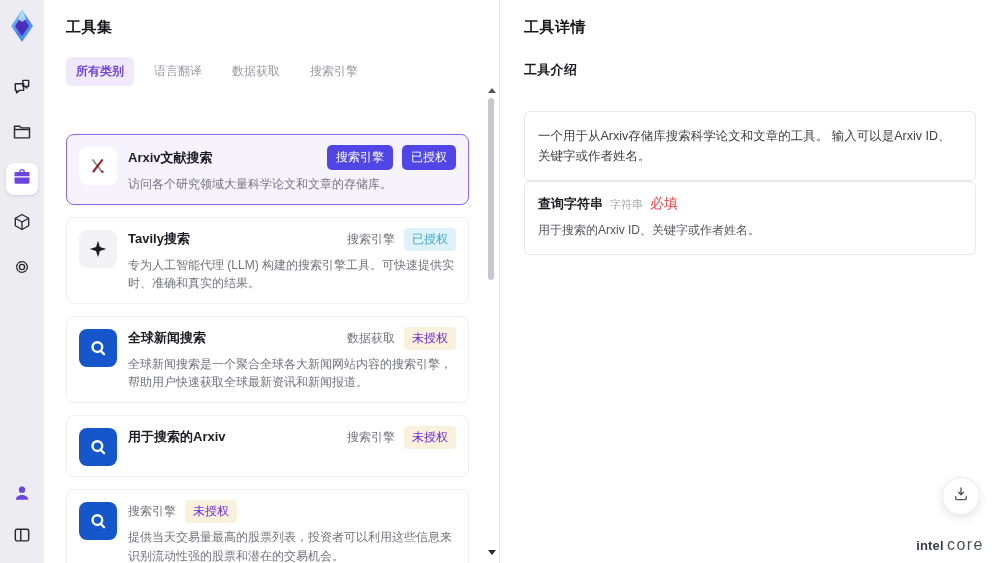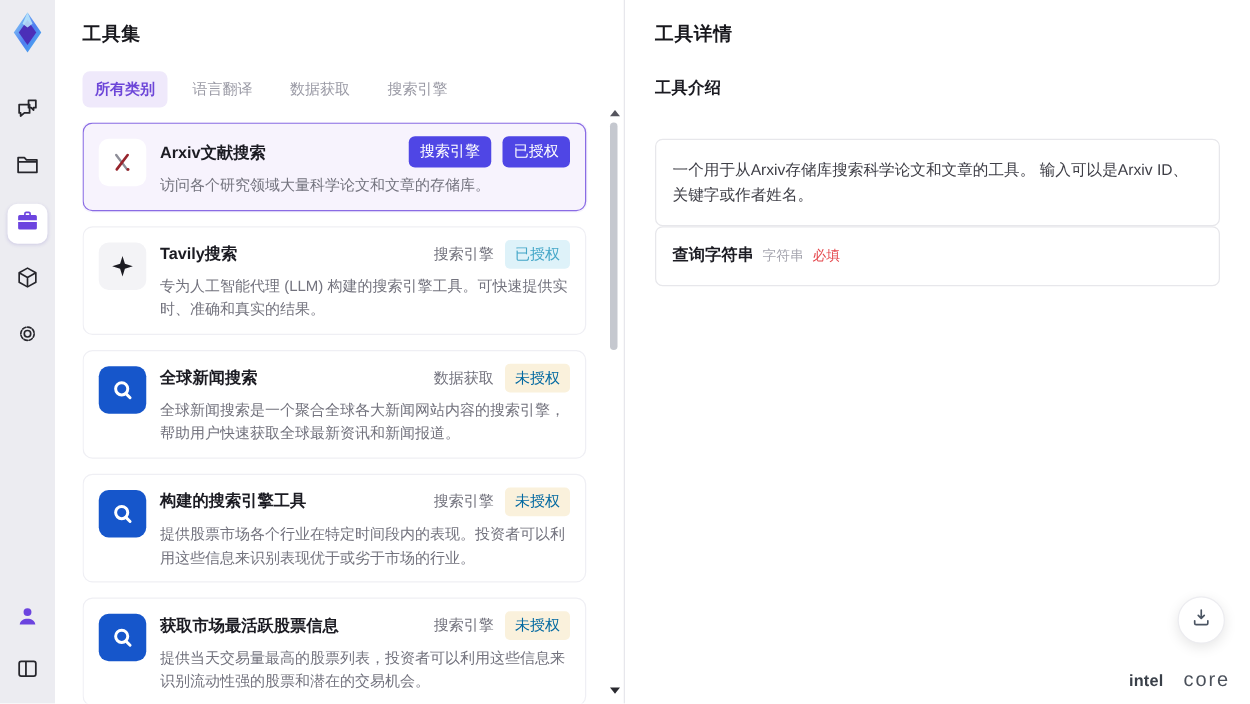--- a/index.html
+++ b/index.html
@@ -35,39 +35,39 @@
     border:none; background:transparent; font-size:12px; color:#9A9AA5; padding:6px 10px;
     border-radius:6px; cursor:pointer; font-family:inherit;
   }
   .tab.active { background:#EFE9FB; color:#6D46D8; font-weight:bold; }
 
   .tool-list { margin-top:12px; flex:1; overflow:hidden; padding-right:12px; }
   .tool-card {
     border:1px solid #EFEFF4; border-radius:8px; background:#fff; padding:10px 12px;
     margin-bottom:12px; display:flex; gap:11px; cursor:pointer; align-items:flex-start;
   }
-  .tool-card.selected { background:#F7F3FD; border:1.5px solid #8A6CE4; box-shadow:0 0 0 1px rgba(138,108,228,.08); }
+  .tool-card.selected { background:#F7F3FD; border:1.5px solid #8A6CE4; box-shadow:0 0 0 1px rgba(138,108,228,.08);margin-top:36px; }
   .tool-icon {
     width:38px; height:38px; border-radius:8px; flex-shrink:0;
     display:flex; align-items:center; justify-content:center; margin-top:2px;
   }
   .tool-icon.plain { background:#FFFFFF; }
   .tool-icon.gray { background:#F3F3F6; }
   .tool-icon.blue { background:#1656CB; }
   .tool-body { flex:1; min-width:0; }
   .tool-head { display:flex; justify-content:space-between; align-items:center; gap:8px; }
   .tool-title { font-size:13px; font-weight:bold; color:#1B1B22; }
   .tool-meta { display:flex; gap:9px; align-items:center; flex-shrink:0; }
   .badge-solid {
     background:#4F46E5; color:#fff; font-size:12px; padding:4px 9px; border-radius:5px; white-space:nowrap;
   }
   .cat-text { font-size:12px; color:#73737E; white-space:nowrap; }
   .pill { font-size:12px; padding:3px 8px; border-radius:4px; white-space:nowrap; }
   .pill.auth { background:#DEF2F9; color:#45A7C8; }
-  .pill.unauth { background:#FAF1DC; color:#0369a1; }
+  .pill.unauth { background:#FAF1DC; color:#6d28d9; }
   .tool-desc { font-size:12px; color:#73737E; line-height:1.55; margin-top:5px; }
 
   
   .scrollbar { position:absolute; right:3px; top:88px; bottom:8px; width:10px; }
   .sb-arrow { position:absolute; left:2px; width:0; height:0; border-left:4px solid transparent; border-right:4px solid transparent; cursor:pointer; }
   .sb-arrow.up { top:0; border-bottom:5px solid #55555E; }
   .sb-arrow.down { bottom:0; border-top:5px solid #2A2A30; }
   .sb-thumb { position:absolute; top:10px; left:2px; width:6px; height:182px; border-radius:3px; background:#C5C8CF; cursor:pointer; }
 
   
@@ -75,30 +75,30 @@
   .detail-title { font-size:15px; font-weight:bold; color:#17171C; letter-spacing:.5px; }
   .section-h { font-size:13px; font-weight:bold; color:#1B1B22; margin-top:24px; margin-bottom:13px; letter-spacing:.3px; }
   .intro-box {
     border:1px solid #E7E7EB; border-radius:6px; padding:14px 13px; font-size:12.5px; color:#3E3E46;
     line-height:1.6; background:#fff;margin-top:32px;
   }
   .param-card { border:1px solid #E7E7EB; border-radius:6px; padding:13px 13px 15px; background:#fff; }
   .param-head { display:flex; align-items:baseline; gap:7px;text-align:center; }
   .param-name { font-size:13px; font-weight:bold; color:#1B1B22; }
   .param-type { font-size:11px; color:#A4A4AE; }
-  .param-req { font-size:11px; color:#E5484D; }
+  .param-req { font-size:14px; color:#E5484D; }
   .param-desc { font-size:12px; color:#55555E; margin-top:9px; }
 
   
   .fab {
     position:absolute; right:20px; bottom:48px; width:38px; height:38px; border-radius:50%;
     background:#fff; border:1px solid #ECECF0; box-shadow:0 3px 10px rgba(0,0,0,.10);
     display:flex; align-items:center; justify-content:center; cursor:pointer;
   }
-  .intel-mark { position:absolute; right:16px; bottom:9px; display:flex; align-items:baseline; gap:16px; }
+  .intel-mark { position:absolute; right:16px; bottom:9px; display:flex; align-items:baseline; gap:3px; }
   .intel-word { font-size:13px; font-weight:bold; color:#3A4049; letter-spacing:.2px; }
   .core-word { font-size:16px; color:#4A505A; letter-spacing:1.5px; font-weight:400; }
 </style>
 </head>
 <body>
 
 <div class="screen">
 
   <div class="rail">
     <div class="rail-logo">
@@ -251,40 +251,38 @@
 
       <div class="tool-card">
         <div class="tool-icon blue">
           <svg viewBox="0 0 24 24" width="22" height="22" fill="none" stroke="#fff" stroke-width="2.6">
             <circle cx="11.3" cy="11" r="5.3"></circle>
             <path d="M15 15.2l3.6 3.6" stroke-linecap="round"></path>
           </svg>
         </div>
         <div class="tool-body">
           <div class="tool-head">
-            <div class="tool-title">构建的搜索引擎工具</div>
+            <div class="tool-title">用于搜索的Arxiv</div>
             <div class="tool-meta">
               <span class="cat-text">搜索引擎</span>
               <span class="pill unauth">未授权</span>
             </div>
           </div>
-          <div class="tool-desc">提供股票市场各个行业在特定时间段内的表现。投资者可以利用这些信息来识别表现优于或劣于市场的行业。</div>
         </div>
       </div>
 
       <div class="tool-card">
         <div class="tool-icon blue">
           <svg viewBox="0 0 24 24" width="22" height="22" fill="none" stroke="#fff" stroke-width="2.6">
             <circle cx="11.3" cy="11" r="5.3"></circle>
             <path d="M15 15.2l3.6 3.6" stroke-linecap="round"></path>
           </svg>
         </div>
         <div class="tool-body">
           <div class="tool-head">
-            <div class="tool-title">获取市场最活跃股票信息</div>
             <div class="tool-meta">
               <span class="cat-text">搜索引擎</span>
               <span class="pill unauth">未授权</span>
             </div>
           </div>
           <div class="tool-desc">提供当天交易量最高的股票列表，投资者可以利用这些信息来识别流动性强的股票和潜在的交易机会。</div>
         </div>
       </div>
 
     </div>
@@ -301,20 +299,21 @@
 
     <div class="section-h">工具介绍</div>
     <div class="intro-box">一个用于从Arxiv存储库搜索科学论文和文章的工具。 输入可以是Arxiv ID、关键字或作者姓名。</div>
 
     <div class="param-card">
       <div class="param-head">
         <span class="param-name">查询字符串</span>
         <span class="param-type">字符串</span>
         <span class="param-req">必填</span>
       </div>
+      <div class="param-desc">用于搜索的Arxiv ID、关键字或作者姓名。</div>
     </div>
   </div>
 
   <div class="fab">
     <span>
       <svg viewBox="0 0 24 24" width="18" height="18" fill="none" stroke="#4B5563" stroke-width="1.8" stroke-linecap="round" stroke-linejoin="round">
         <path d="M12 4v8.5M8.8 9.8L12 13l3.2-3.2"></path>
         <path d="M5 15.5V18a1.5 1.5 0 001.5 1.5h11A1.5 1.5 0 0019 18v-2.5"></path>
       </svg>
     </span>

